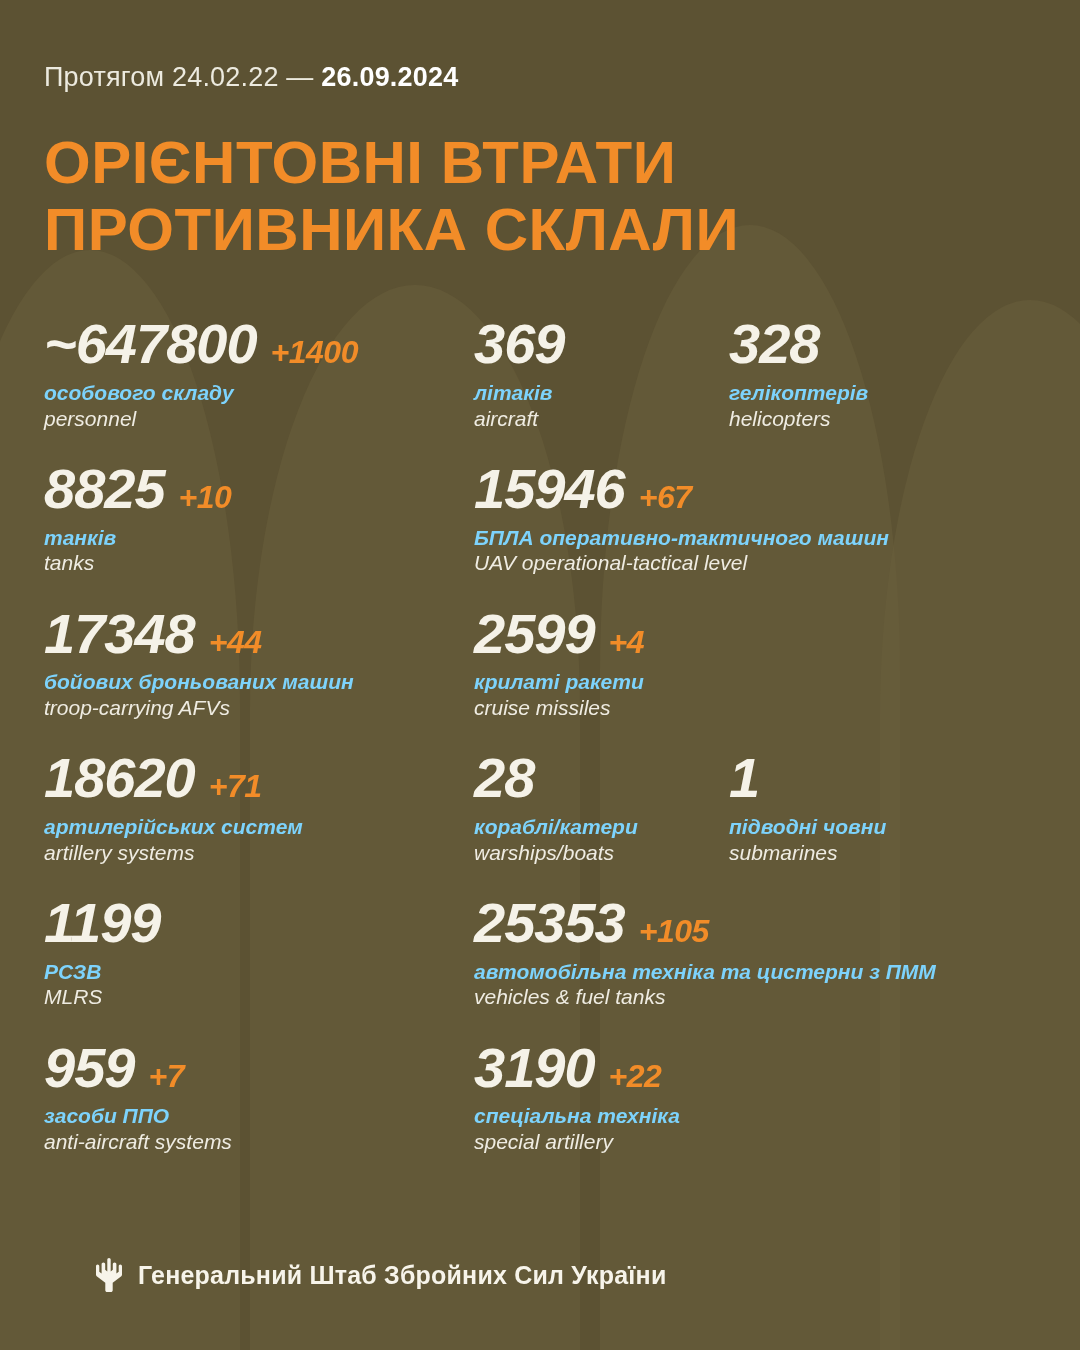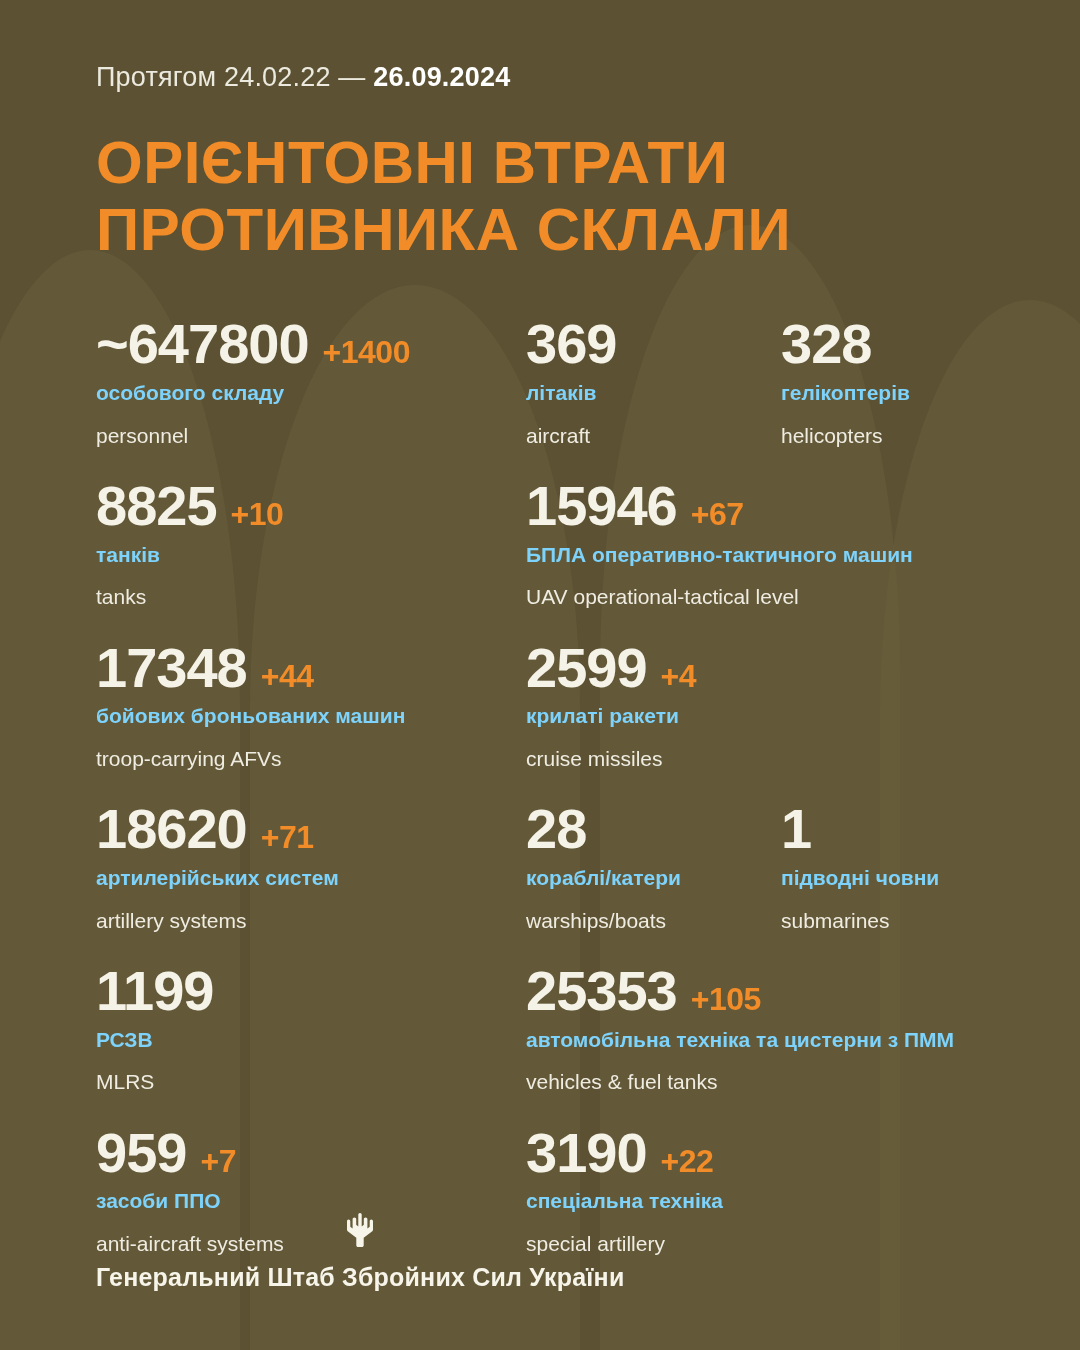--- a/index.html
+++ b/index.html
@@ -29,21 +29,21 @@
     opacity: 0.55;
   }
   .arch-1 { left: -60px;  top: 250px;  width: 300px; height: 1200px; }
   .arch-2 { left: 250px;  top: 285px;  width: 330px; height: 1120px; }
   .arch-3 { left: 600px;  top: 225px;  width: 300px; height: 1180px; }
   .arch-4 { left: 880px;  top: 300px;  width: 300px; height: 1100px; }
 
   .page {
     position: relative;
     z-index: 2;
-    padding: 62px 90px 0 96px;
+    padding: 62px 90px 0 44px;
     box-sizing: border-box;
     height: 100%;
   }
 
   .period {
     font-size: 27px;
     letter-spacing: 0.2px;
     color: #eceadf;
     margin-bottom: 36px;
   }
@@ -60,20 +60,21 @@
     letter-spacing: 0.5px;
     margin-bottom: 52px;
     text-transform: uppercase;
   }
   .headline span { display: block; }
 
   .grid {
     display: grid;
     grid-template-columns: 430px 255px 1fr;
     row-gap: 0px;
+    font-style: italic;
   }
 
   .cell { padding-bottom: 28px; }
 
   .value-row {
     display: flex;
     align-items: baseline;
     gap: 14px;
   }
   .value {
@@ -94,35 +95,34 @@
     margin-top: 6px;
     font-size: 21px;
     font-weight: bold;
     color: #7dd3fc;
     line-height: 1.22;
   }
   .label-en {
     font-size: 21px;
     color: #efece2;
     line-height: 1.25;
-    margin-top: 17px;
+    margin-top: 0;
   }
 
   
   .span2 { grid-column: 2 / span 2; }
 
   .footer {
     position: absolute;
     left: 96px;
     bottom: 58px;
     display: flex;
     align-items: center;
     gap: 16px;
     z-index: 3;
-    flex-direction: column;
   }
   .trident {
     width: 26px;
     height: 34px;
     flex: 0 0 auto;
   }
   .footer-text {
     font-size: 25px;
     font-weight: bold;
     color: #f7f4ea;

